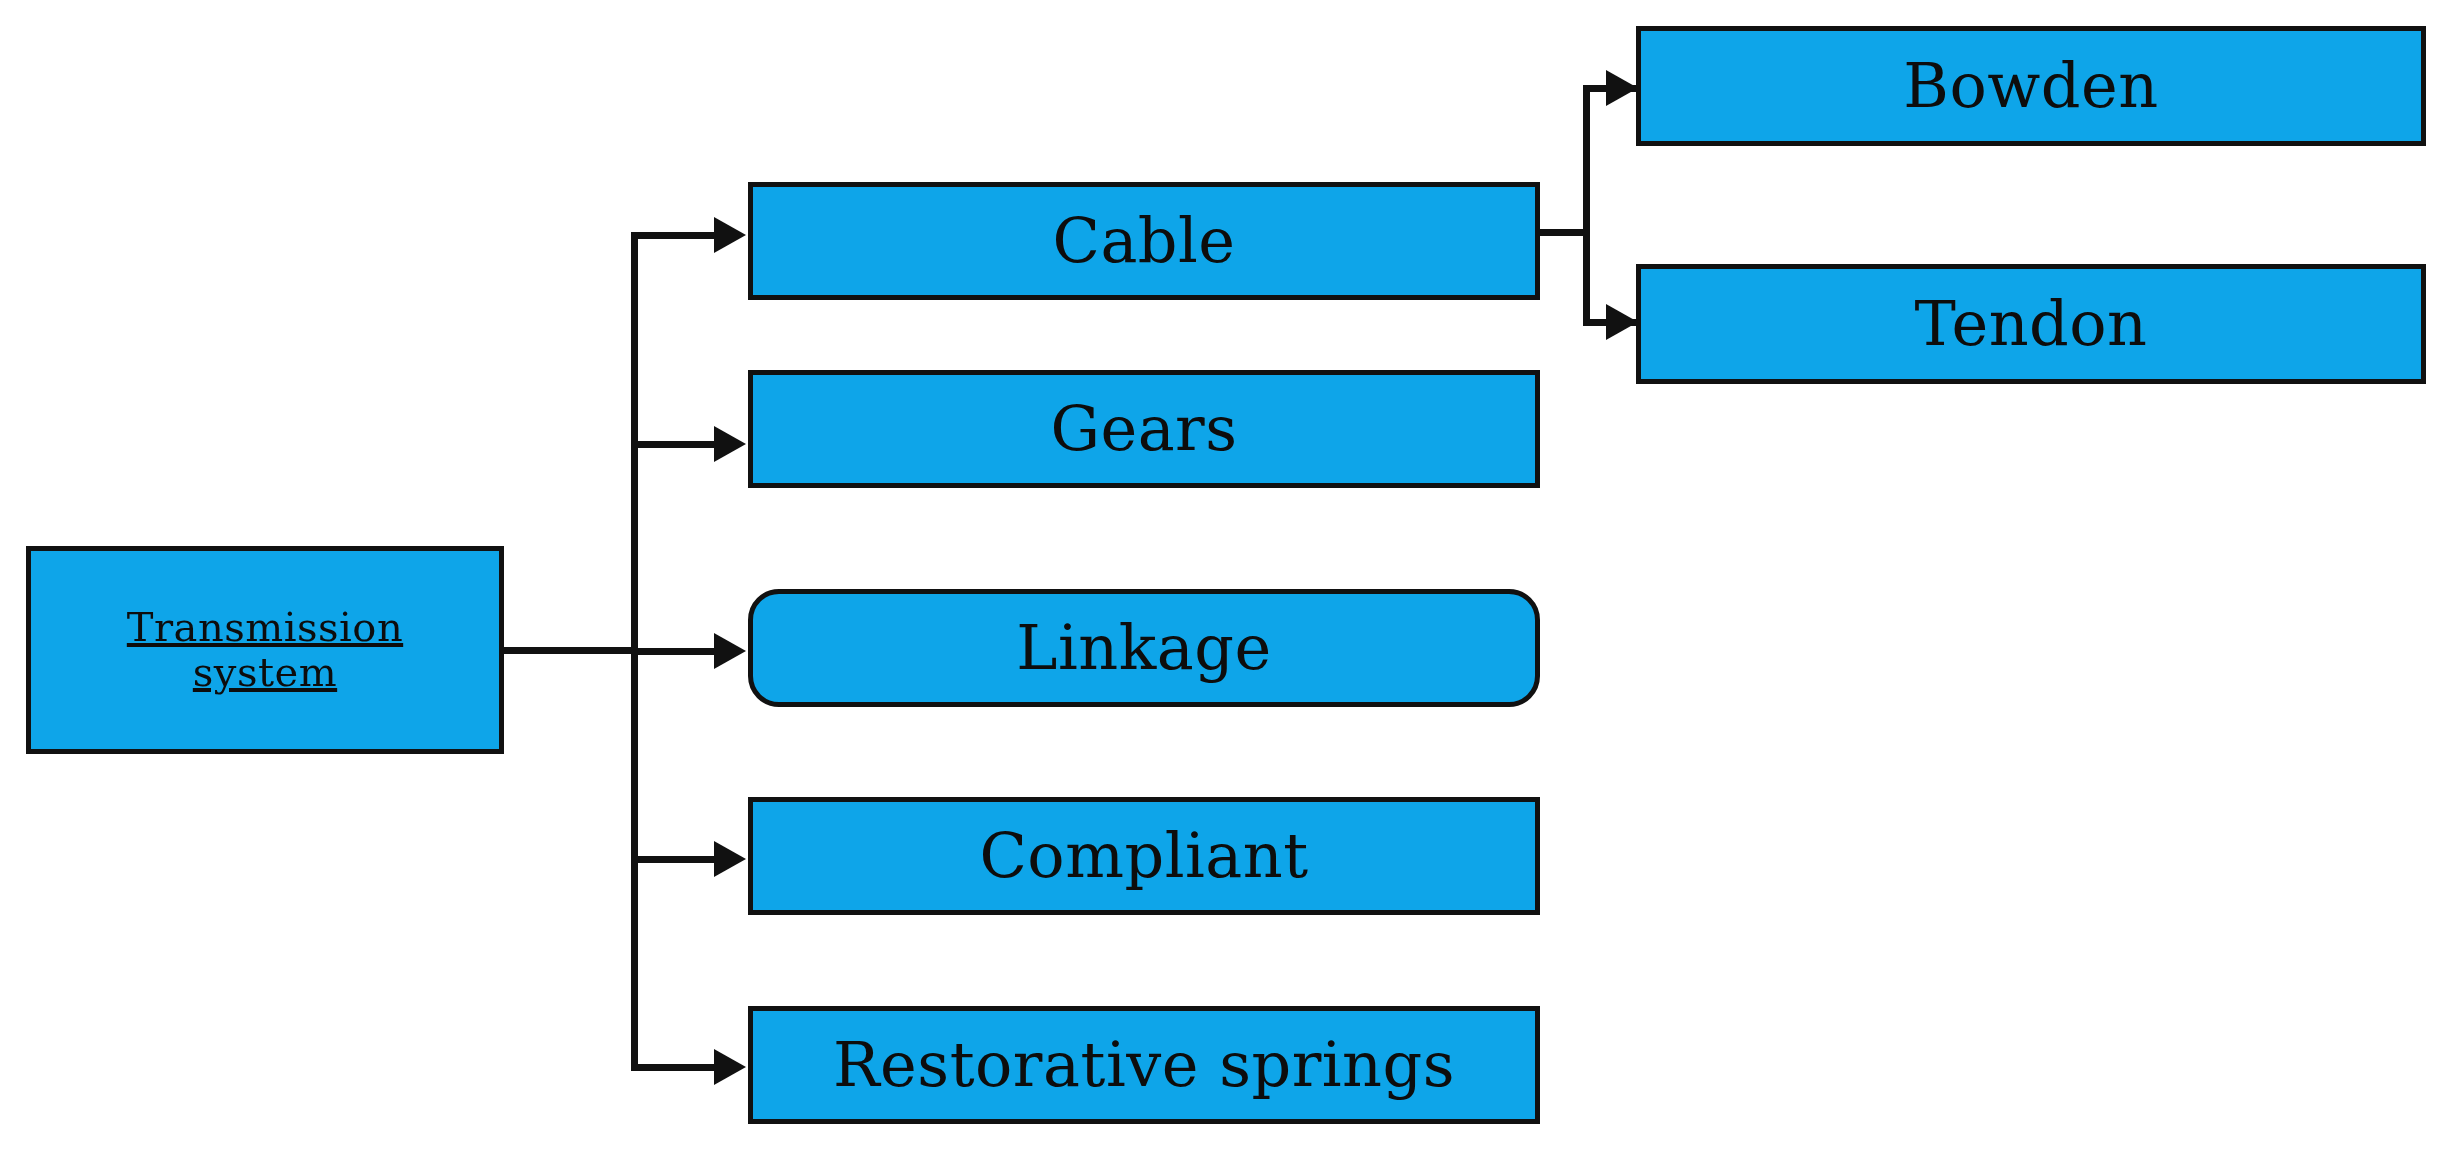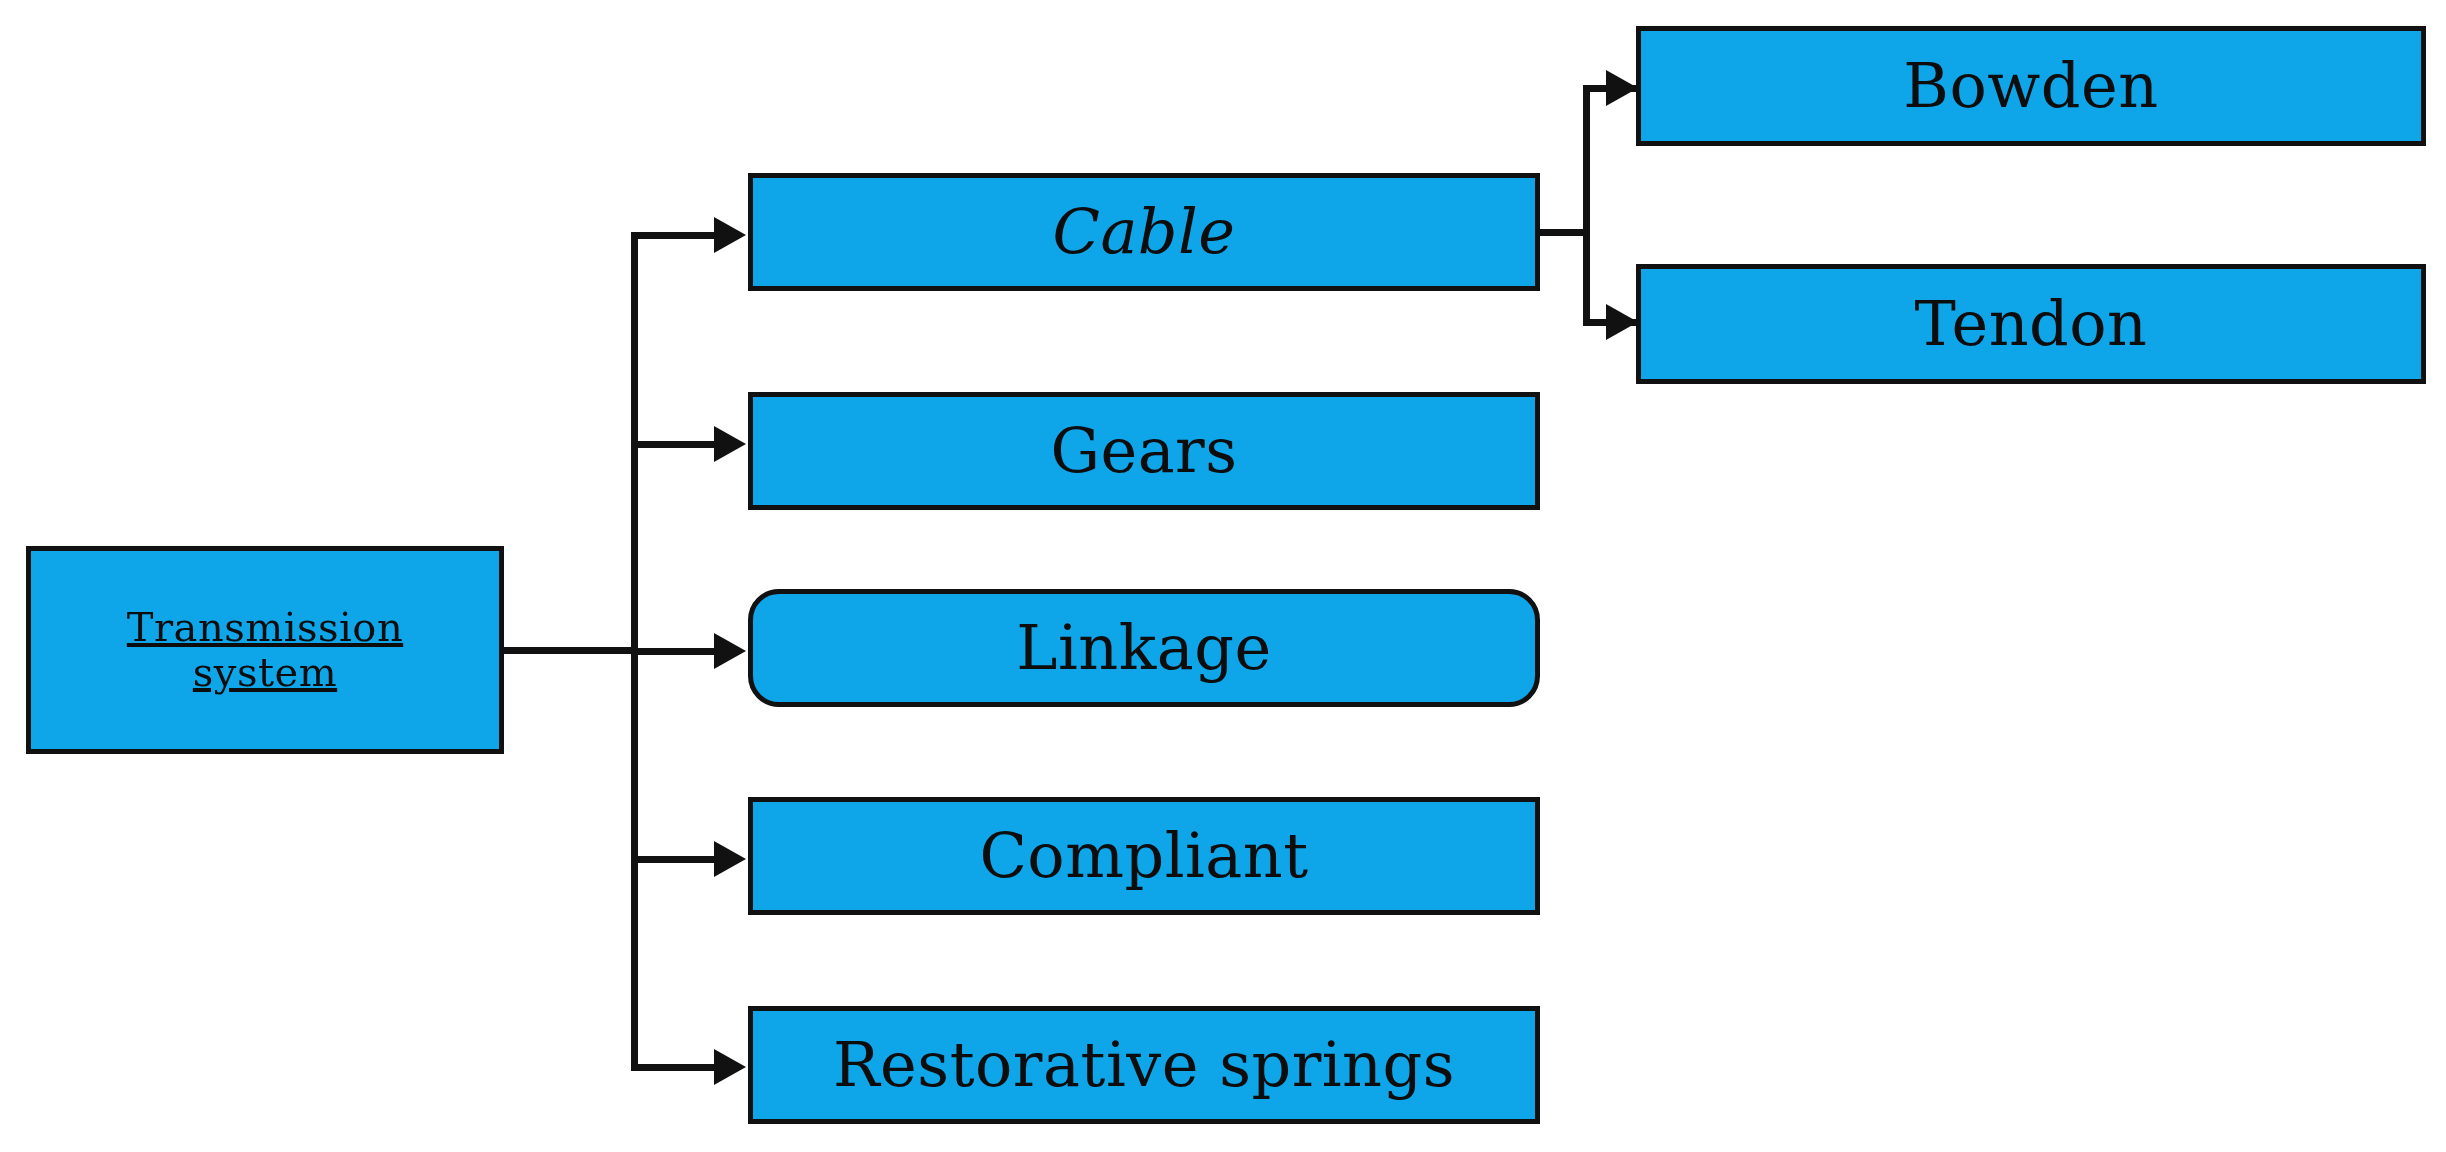--- a/index.html
+++ b/index.html
@@ -41,22 +41,22 @@
     width: 478px;
     height: 208px;
   }
   #node-root .node-label { font-size: 40px; line-height: 1.12; text-decoration: underline; }
   
   .node-l2 {
     left: 748px;
     width: 792px;
     height: 118px;
   }
-  #node-cable            { top: 173px; font-style: italic; }
-  #node-gears            { top: 392px; }
+  #node-cable            { top: 182px; }
+  #node-gears            { top: 370px; }
   #node-linkage          { top: 589px; border-radius: 31px; }
   #node-compliant        { top: 797px; }
   #node-restorative      { top: 1006px; }
   
   .node-l3 {
     left: 1636px;
     width: 790px;
     height: 120px;
   }
   #node-bowden { top: 26px; }

